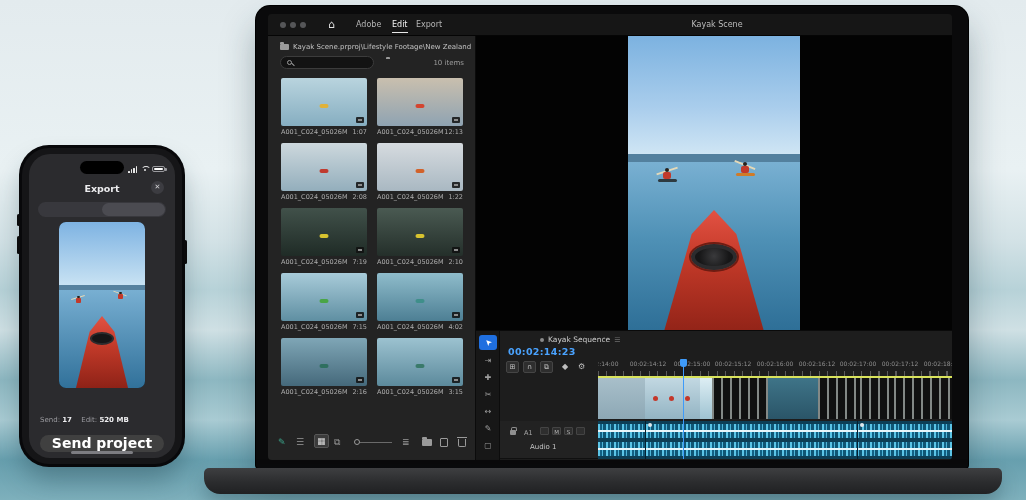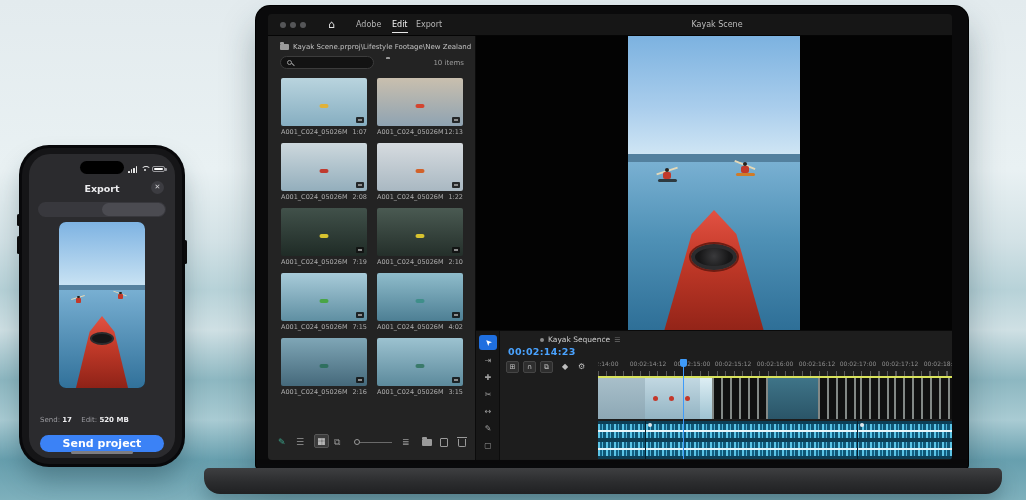--- a/index.html
+++ b/index.html
@@ -161,22 +161,22 @@
   #pv-hatch{position:absolute;left:50%;top:16px;transform:translateX(-50%);width:24px;height:13px;border-radius:50%;
     background:#161617;border:2.5px solid #2c2c2e;}
   .pvkayaker{position:absolute;width:7px;height:6px;}
   .pvkayaker .head{position:absolute;left:2px;top:-2.5px;width:2.5px;height:2.5px;border-radius:50%;background:#27211d;}
   .pvkayaker .vest{position:absolute;left:.5px;top:0;width:5px;height:4.5px;background:#c2392a;border-radius:1px;}
   .pvkayaker .paddle{position:absolute;left:-4px;top:-1px;width:14px;height:1px;background:#e4d9b8;transform:rotate(-16deg);}
 
   #pdesc{position:absolute;left:11px;top:241px;width:124px;font-size:7px;line-height:1.4;color:#c3c3c7;}
   #pfiles{position:absolute;left:11px;top:262px;font-size:7px;color:#9b9ba0;}
   #pfiles b{color:#f0f0f2;font-weight:bold;margin-right:7px;}
-  #send-btn{position:absolute;left:11px;top:281px;width:124px;height:17px;border-radius:9px;background:#3b82f6;
-    text-align:center;font-size:11px;font-weight:bold;color:#fff;line-height:17px;}
+  #send-btn{position:absolute;left:11px;top:281px;width:124px;height:17px;border-radius:9px;background:#404040;
+    text-align:center;font-size:14px;font-weight:bold;color:#fff;line-height:17px;}
   #homebar{position:absolute;left:50%;bottom:4px;transform:translateX(-50%);width:62px;height:3px;border-radius:2px;background:#7d7d82;}
 </style>
 </head>
 <body>
 
 <div id="stage">
 
   <div class="abs" id="laptop-screen">
     <div id="screen">
 
@@ -391,20 +391,29 @@
               <i style="left:40px"></i>
             </span>
           <span class="s3"></span>
           <span class="s4 wfall"></span>
           <span class="s5"></span>
           <span class="s6 wfall"></span>
           <span class="s7 wfall"></span>
           <span class="s8 wfall"></span>
         </div>
 
+        <div class="track-head" style="top:90px;height:38px">
+          <span class="lock" style="left:10px;top:9px"></span>
+          <span class="tid" style="left:24px;top:8px">A1</span>
+          <span class="mini" style="left:40px;top:6px"></span>
+          <span class="mini" style="left:52px;top:6px">M</span>
+          <span class="mini" style="left:64px;top:6px">S</span>
+          <span class="mini" style="left:76px;top:6px"></span>
+          <span class="tname" style="left:30px;top:22px">Audio 1</span>
+        </div>
         <div id="atrack">
           <div class="waverow" style="top:3px"></div>
           <div class="waverow" style="top:21px"></div>
           <span class="aclip-gap" style="left:47px"></span>
           <span class="aclip-gap" style="left:259px"></span>
           <span class="fxdot" style="left:50px"></span>
           <span class="fxdot" style="left:262px"></span>
         </div>
 
         <div id="playhead"></div>

